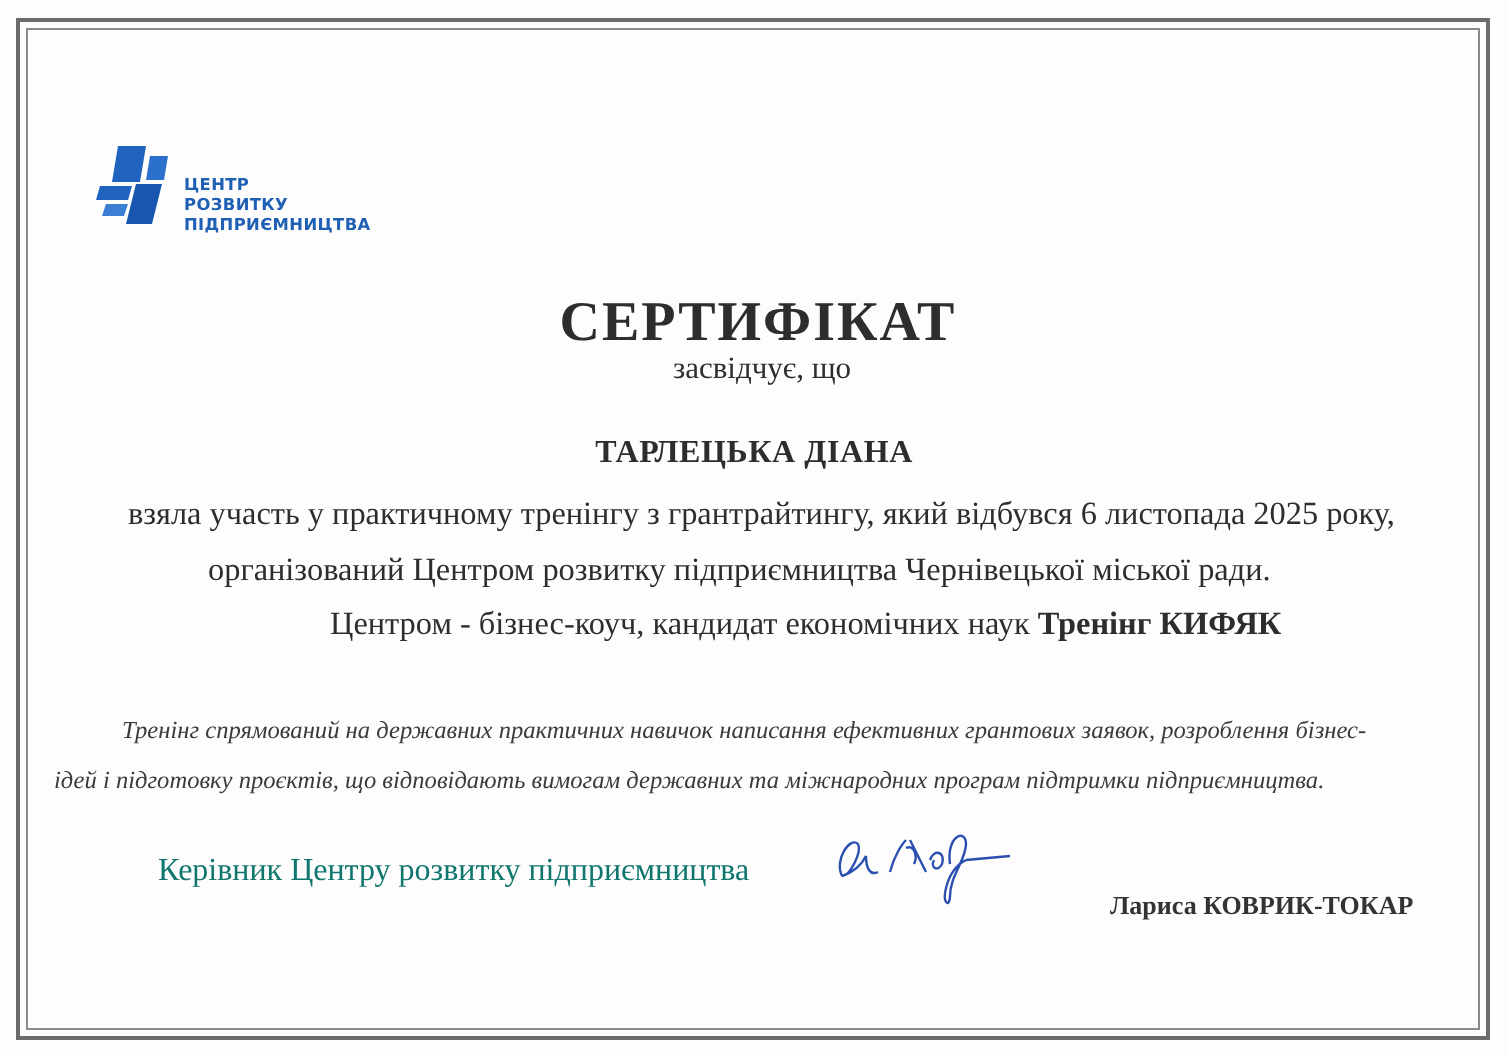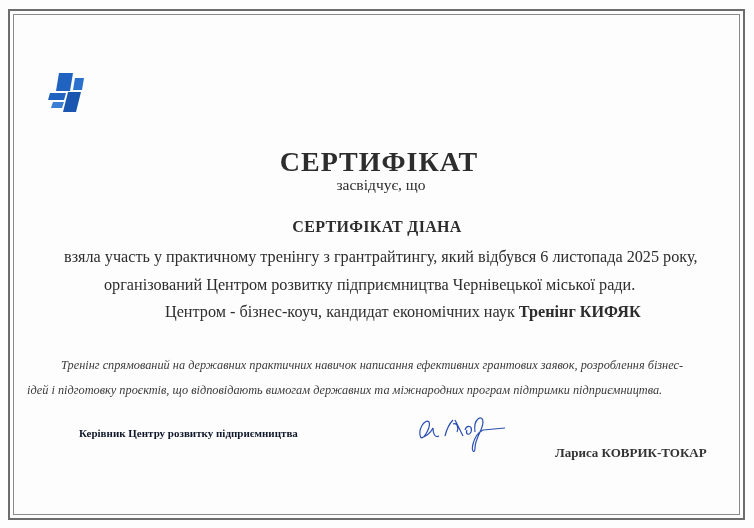--- a/index.html
+++ b/index.html
@@ -43,46 +43,51 @@
   .l1 { left: 64px; top: 248px; }
   .l2 { left: 104px; top: 276px; }
   .l3 { left: 165px; top: 303px; }
   .l3 b { font-weight: bold; }
   .italic {
     position: absolute; font-style: italic; font-size: 12.3px; color: #3a3a3a; white-space: nowrap;
   }
   .i1 { left: 61px; top: 358px; }
   .i2 { left: 27px; top: 383px; font-style: italic; }
   .sig-left {
-    position: absolute; left: 79px; top: 427px; font-size: 11px; font-weight: bold; color: #0f172a;
+    position: absolute; left: 79px; top: 427px; font-size: 16px; font-weight: normal; color: #0f766e;
   }
   .sig-right {
     position: absolute; left: 555px; top: 427px; font-size: 13px; font-weight: bold; color: #333; margin-top: 18px;
   }
   .signature { position: absolute; left: 413px; top: 408px; width: 100px; height: 50px; }
 </style>
 </head>
 <body>
 
 <div class="border-outer"></div>
 <div class="border-inner"></div>
 
 <div class="logo">
   <svg class="logo-mark" viewBox="0 0 46 42">
     <polygon points="12,1 26,1 23,19 9,19" fill="#1f62c0"></polygon>
     <polygon points="28,6 37,6 35,18 26,18" fill="#2a70cc"></polygon>
     <polygon points="3,21 19,21 17,28 1,28" fill="#1f62c0"></polygon>
     <polygon points="21,20 34,20 29,40 16,40" fill="#1a56b0"></polygon>
     <polygon points="6,30 17,30 15,36 4,36" fill="#3a7fd4"></polygon>
   </svg>
+  <div class="logo-text">
+    <div>ЦЕНТР</div>
+    <div>РОЗВИТКУ</div>
+    <div>ПІДПРИЄМНИЦТВА</div>
+  </div>
 </div>
 
 <div class="title">СЕРТИФІКАТ</div>
 <div class="subtitle">засвідчує, що</div>
-<div class="recipient">СЕРТИФІКАТ ДІАНА</div>
+<div class="recipient">ТАРЛЕЦЬКА ДІАНА</div>
 
 <div class="line l1">взяла участь у практичному тренінгу з грантрайтингу, який відбувся 6 листопада 2025 року,</div>
 <div class="line l2">організований Центром розвитку підприємництва Чернівецької міської ради.</div>
 <div class="line l3">
   <span>Центром - бізнес-коуч, кандидат економічних наук </span><b>Тренінг КИФЯК</b>
 </div>
 
 <div class="italic i1">Тренінг спрямований на державних практичних навичок написання ефективних грантових заявок, розроблення бізнес-</div>
 <div class="italic i2">ідей і підготовку проєктів, що відповідають вимогам державних та міжнародних програм підтримки підприємництва.</div>
 

